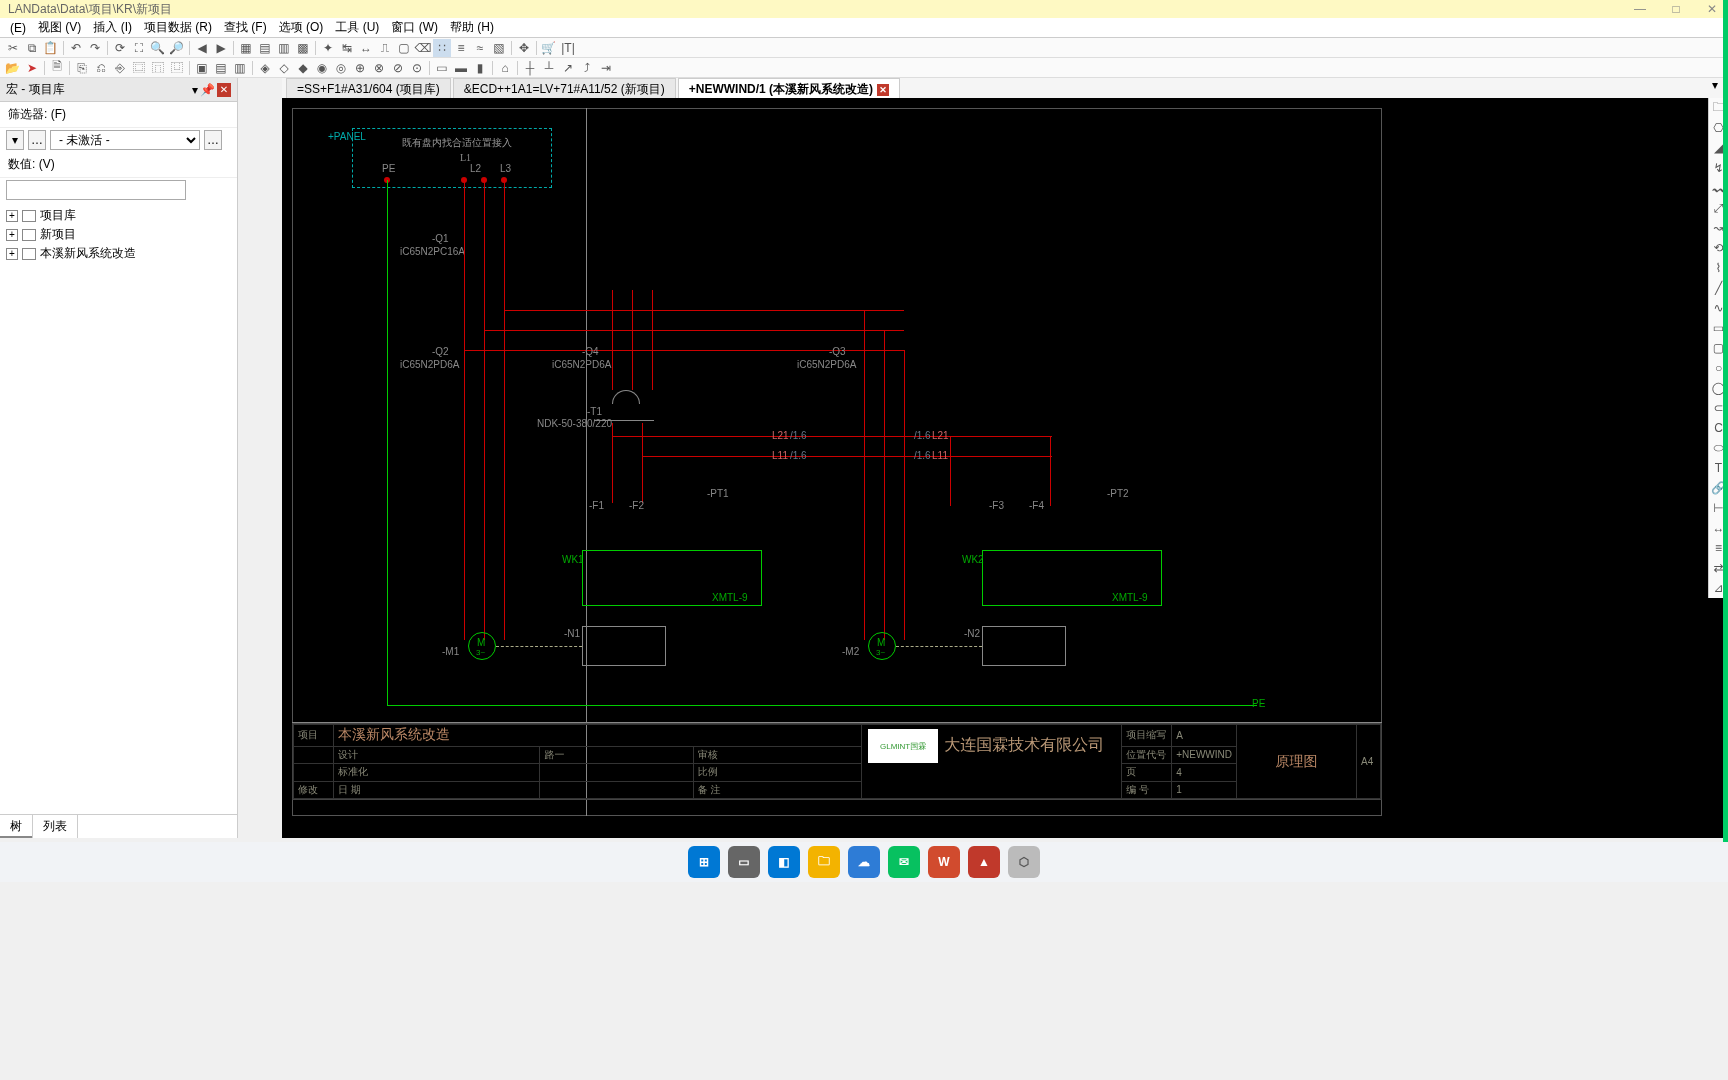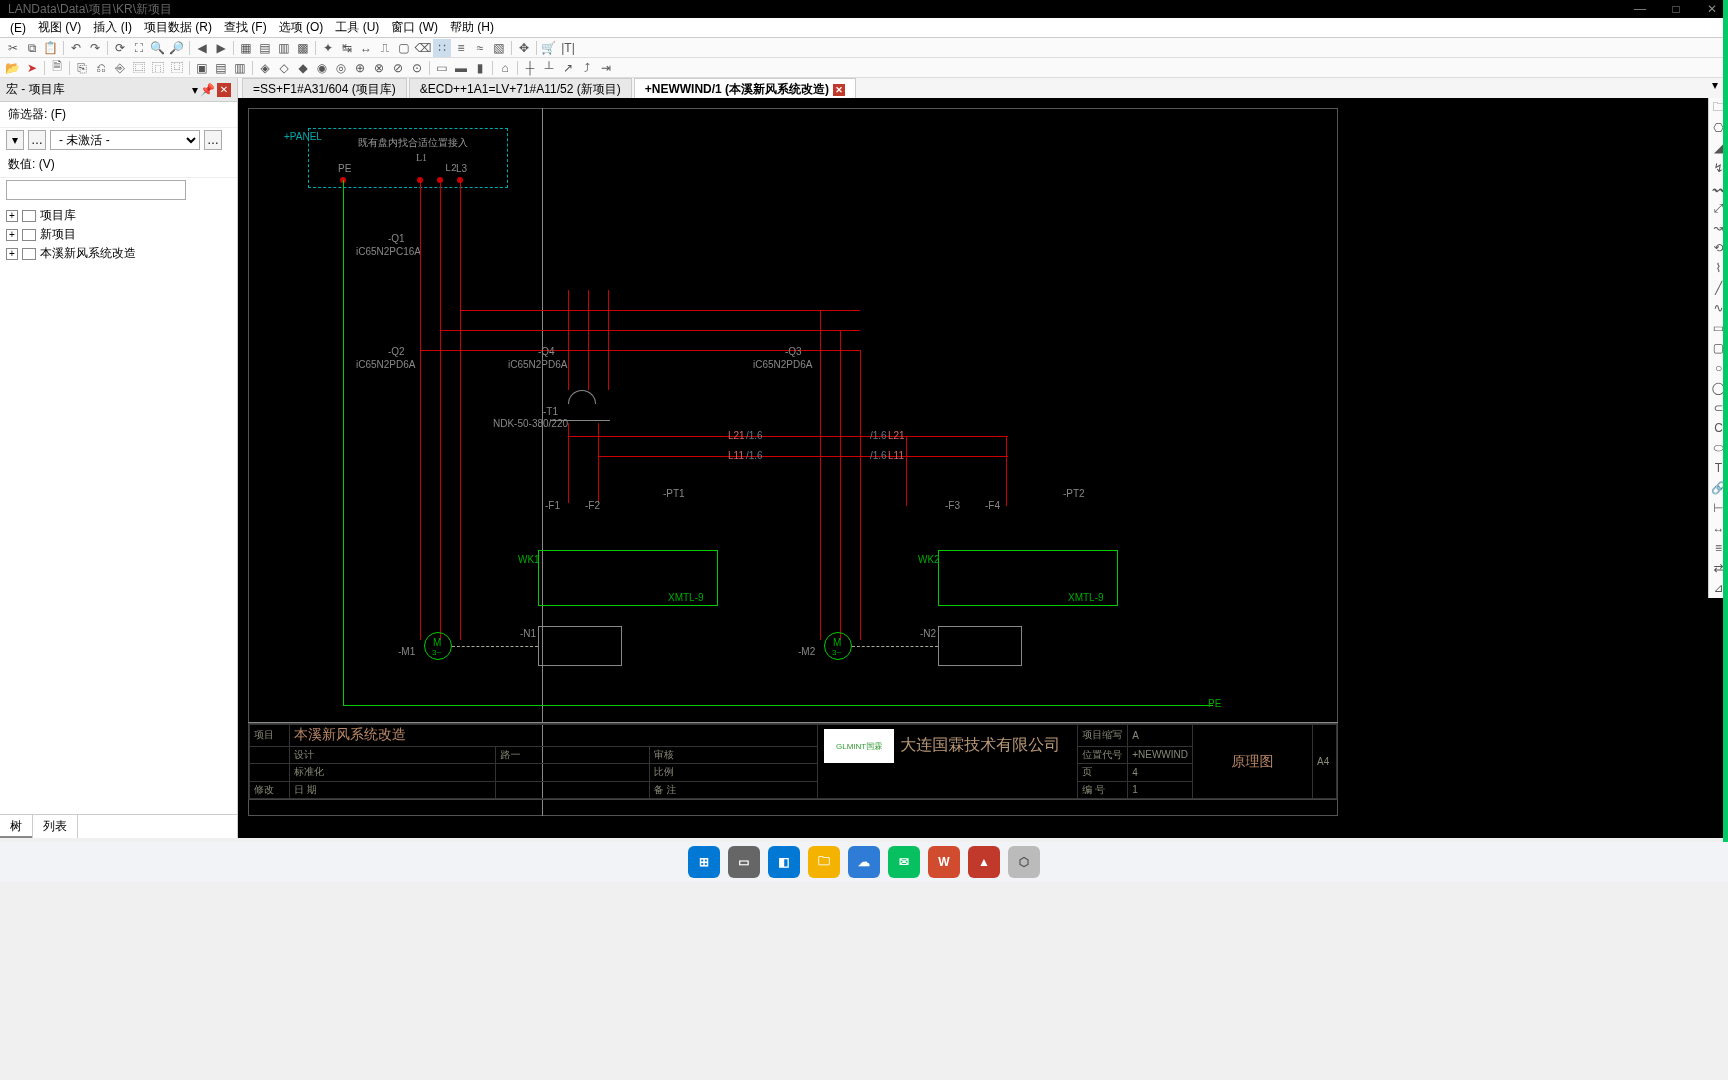--- a/index.html
+++ b/index.html
@@ -1,33 +1,33 @@
 <!DOCTYPE html>
 <html><head>
 <meta charset="utf-8">
 <style>
 * { margin: 0; padding: 0; box-sizing: border-box; font-family: "Microsoft YaHei", sans-serif; font-size: 12px; }
 body { background: #f0f0f0; width: 1728px; height: 1080px; overflow: hidden; position: relative; }
 
 
-.titlebar { height: 18px; background: #000000; color: #666; padding: 2px 8px; display: flex; align-items: center; justify-content: space-between; }
+.titlebar { height: 18px; background: #fef9c3; color: #666; padding: 2px 8px; display: flex; align-items: center; justify-content: space-between; }
 .titlebar .wincontrols { display: flex; gap: 20px; }
 .titlebar .wincontrols span { cursor: pointer; color: #888; width: 16px; text-align: center; }
 
 
 .menubar { height: 20px; background: #fff; display: flex; align-items: center; padding: 0 4px; border-bottom: 1px solid #ccc; }
 .menubar span { padding: 2px 6px; cursor: pointer; }
 
 
 .toolbar { height: 20px; background: #fafafa; display: flex; align-items: center; padding: 0 4px; gap: 1px; border-bottom: 1px solid #ddd; }
 .toolbar .tb { width: 18px; height: 18px; display: flex; align-items: center; justify-content: center; cursor: pointer; border: 1px solid transparent; color: #555; }
 .toolbar .sep { width: 1px; height: 14px; background: #ccc; margin: 0 2px; }
 
 
-.main { display: flex; height: 760px; }
+.main { display: flex; height: 760px; gap: 44px; }
 
 
 .sidebar { width: 238px; background: #fff; display: flex; flex-direction: column; border-right: 1px solid #ccc; }
 .sidebar-header { background: #e8e8e8; padding: 3px 6px; display: flex; align-items: center; justify-content: space-between; border-bottom: 1px solid #ccc; }
 .sidebar-header .close { width: 14px; height: 14px; background: #c0392b; color: #fff; display: flex; align-items: center; justify-content: center; font-size: 10px; cursor: pointer; }
 .sidebar-section { padding: 4px 8px; border-bottom: 1px solid #eee; }
 .sidebar-row { display:flex; align-items:center; gap:4px; padding:2px 6px; }
 .sidebar select, .sidebar input { width: 150px; height: 20px; border: 1px solid #aaa; padding: 0 4px; background:#fff; }
 .sidebar .smallbtn { width:18px; height:20px; border:1px solid #aaa; background:#f4f4f4; display:flex; align-items:center; justify-content:center; cursor:pointer;}
 .tree { flex: 1; padding: 4px; overflow: auto; }
@@ -249,21 +249,21 @@
       <div class="frame" style="left:10px; top:10px; width:1090px; height:708px;"></div>
 
       <div style="position:absolute; left:304px; top:10px; width:1px; height:708px; background:#888;"></div>
       <div style="position:absolute; left:10px; top:624px; width:1090px; height:1px; background:#888;"></div>
 
       <div class="panel-box" style="left:70px; top:30px; width:200px; height:60px;"></div>
       <span class="slabel" style="left:30px; top:33px; color:#0aa;margin-left:16px;">+PANEL</span>
       <span class="slabel" style="left:120px; top:38px; color:#999;">既有盘内找合适位置接入</span>
       <span class="slabel" style="left:100px; top:65px;">PE</span>
       <span class="slabel" style="left:178px; top:54px;font-family:Liberation Serif, serif;">L1</span>
-      <span class="slabel" style="left:207px; top:65px;font-family:Liberation Mono, monospace;">L2</span>
+      <span class="slabel" style="left:188px; top:65px;">L2</span>
       <span class="slabel" style="left:218px; top:65px;">L3</span>
       <div class="dot" style="left:105px; top:82px;"></div>
       <div class="dot" style="left:182px; top:82px;"></div>
       <div class="dot" style="left:202px; top:82px;"></div>
       <div class="dot" style="left:222px; top:82px;"></div>
 
       <span class="slabel" style="left:150px; top:135px;">-Q1</span>
       <span class="slabel" style="left:118px; top:148px;">iC65N2PC16A</span>
       <div class="wire-v" style="left:182px; top:82px; height:90px;"></div>
       <div class="wire-v" style="left:202px; top:82px; height:90px;"></div>

